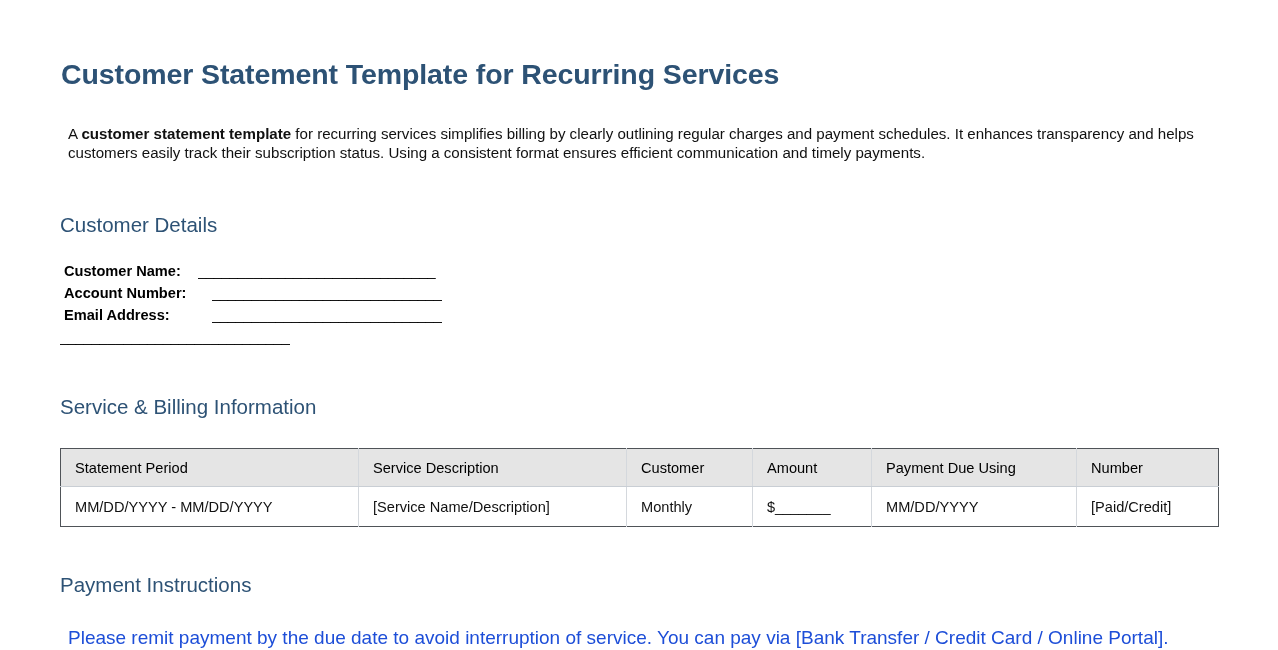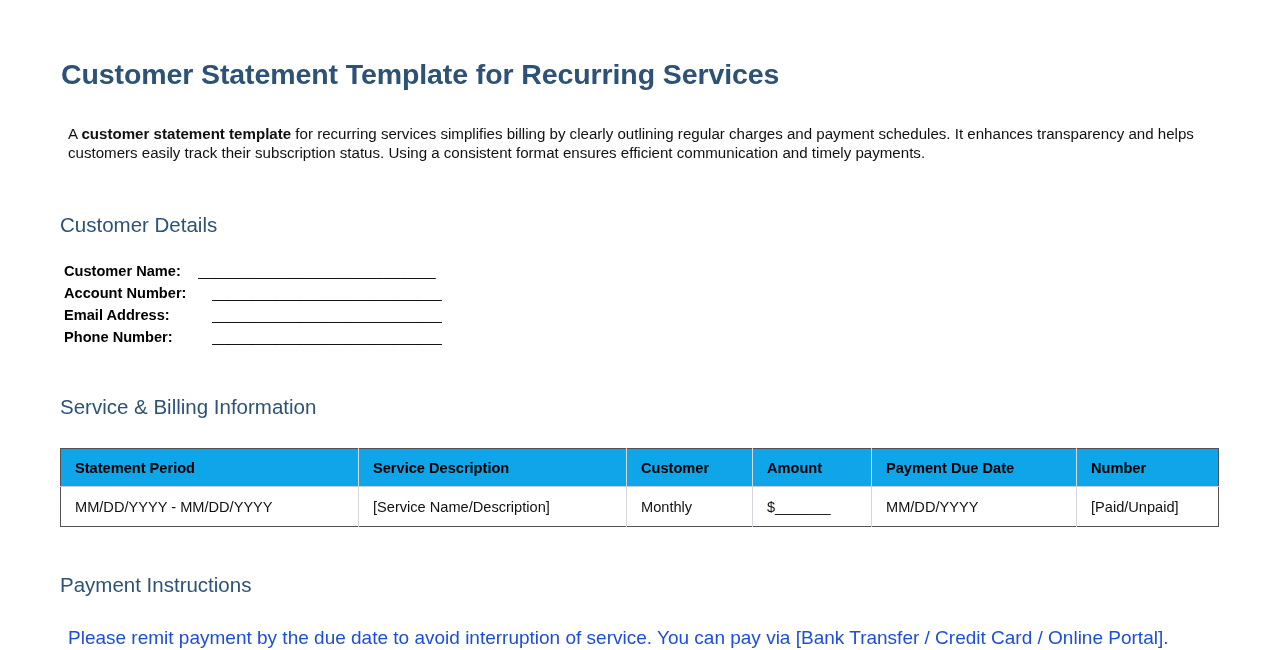--- a/index.html
+++ b/index.html
@@ -111,22 +111,22 @@
     border-right: 1px solid #d4d8dd;
     text-align: left;
     vertical-align: middle;
     padding: 0 0 0 14px;
     box-sizing: border-box;
   }
   table.billing th:last-child,
   table.billing td:last-child { border-right: none; }
 
   table.billing thead th {
-    background: #0ea5e9;
-    font-weight: bold;
+    background: #e5e5e5;
+    font-weight: normal;
     color: #000000;
     height: 38px;
     border-bottom: 1px solid #c9ced4;
   }
   table.billing tbody td {
     background: #ffffff;
     font-weight: normal;
     color: #111111;
     height: 40px;
   }
@@ -174,48 +174,47 @@
       <span class="form-label">Account Number:</span>
       <span class="form-blank">_____________________________</span>
     </div>
 
     <div class="form-row fr-email">
       <span class="form-label">Email Address:</span>
       <span class="form-blank">_____________________________</span>
     </div>
 
     <div class="form-row fr-phone">
-      <span class="form-label">Phone Number:</span>
       <span class="form-blank">_____________________________</span>
     </div>
 
   </div>
 
   <h2 class="section-heading sh-service">Service &amp; Billing Information</h2>
 
   <div class="table-wrap">
     <table class="billing">
       <thead>
         <tr>
           <th class="col-1">Statement Period</th>
           <th class="col-2">Service Description</th>
           <th class="col-3">Customer</th>
           <th class="col-4">Amount</th>
-          <th class="col-5">Payment Due Date</th>
+          <th class="col-5">Payment Due Using</th>
           <th class="col-6">Number</th>
         </tr>
       </thead>
       <tbody>
         <tr>
           <td class="col-1">MM/DD/YYYY - MM/DD/YYYY</td>
           <td class="col-2">[Service Name/Description]</td>
           <td class="col-3">Monthly</td>
           <td class="col-4 amount-blank">$_______</td>
           <td class="col-5">MM/DD/YYYY</td>
-          <td class="col-6">[Paid/Unpaid]</td>
+          <td class="col-6">[Paid/Credit]</td>
         </tr>
       </tbody>
     </table>
   </div>
 
   <h2 class="section-heading sh-payment">Payment Instructions</h2>
 
   <p class="payment-text">Please remit payment by the due date to avoid interruption of service. You can pay via [Bank Transfer / Credit Card / Online Portal]. For questions, contact our support team at [Contact Email/Phone].</p>
 
 </div>

